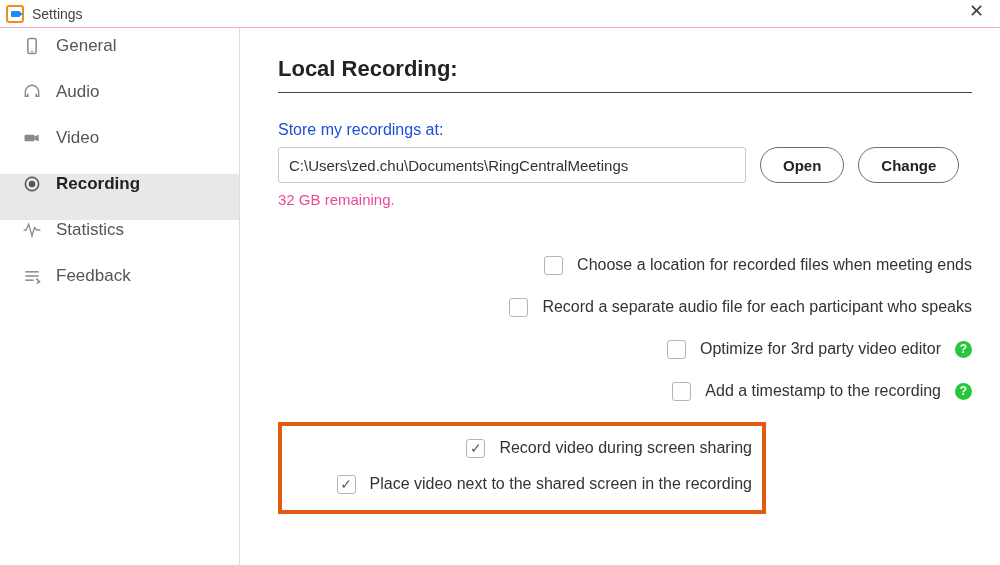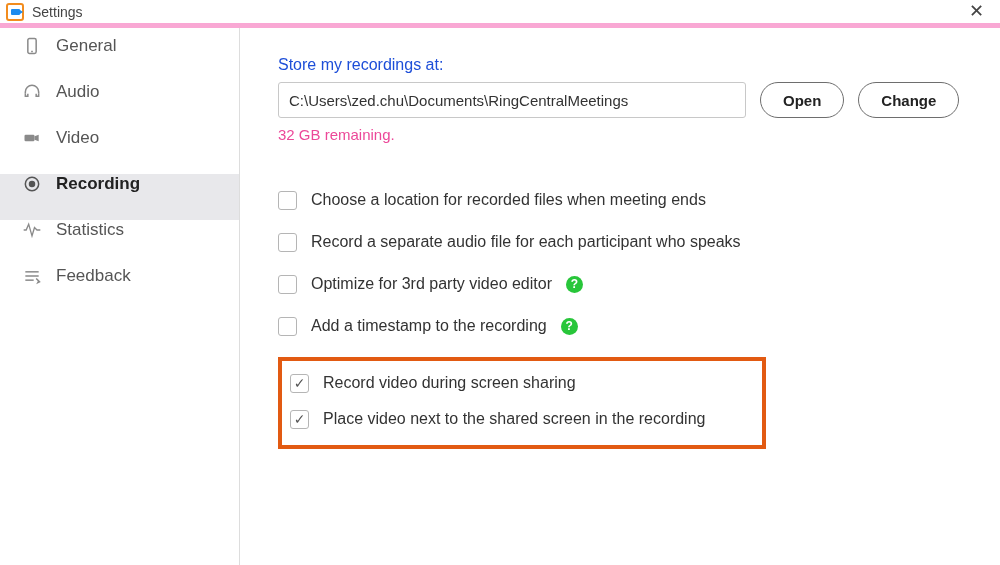--- a/index.html
+++ b/index.html
@@ -16,21 +16,21 @@
     height: 100%;
     display: flex;
     flex-direction: column;
   }
   
   .titlebar {
     height: 28px;
     display: flex;
     align-items: center;
     padding: 0 6px;
-    border-bottom: 5px solid #f9a8d4;
+    border-bottom: 1px solid #f9a8d4;
     position: relative;
   }
   .app-icon {
     width: 18px;
     height: 18px;
     border: 2px solid #f28c1e;
     border-radius: 3px;
     display: flex;
     align-items: center;
     justify-content: center;
@@ -159,20 +159,21 @@
     display: flex;
     flex-direction: column;
     gap: 8px;
   }
   .cb-row {
     display: flex;
     align-items: center;
     height: 34px;
     font-size: 16px;
     color: #333;
+    justify-content: flex-end;
   }
   .cb {
     width: 19px;
     height: 19px;
     border: 1px solid #b5b5b5;
     border-radius: 3px;
     margin-right: 14px;
     display: flex;
     align-items: center;
     justify-content: center;
@@ -278,20 +279,21 @@
               <line x1="4" y1="12" x2="20" y2="12"></line>
               <line x1="4" y1="17" x2="14" y2="17"></line>
               <path d="M17 15l4 4-2 1 1-2z" fill="currentColor"></path>
             </svg>
         </span>
         <span>Feedback</span>
       </div>
     </nav>
 
     <main class="content">
+      <h2 class="section-heading">Local Recording:</h2>
 
       <div class="field-label">Store my recordings at:</div>
       <div class="path-row">
         <input type="text" class="path-input" value="C:\Users\zed.chu\Documents\RingCentralMeetings" style="">
         <button class="pill-btn">Open</button>
         <button class="pill-btn">Change</button>
       </div>
       <div class="remaining">32 GB remaining.</div>
 
       <div class="cb-list">

